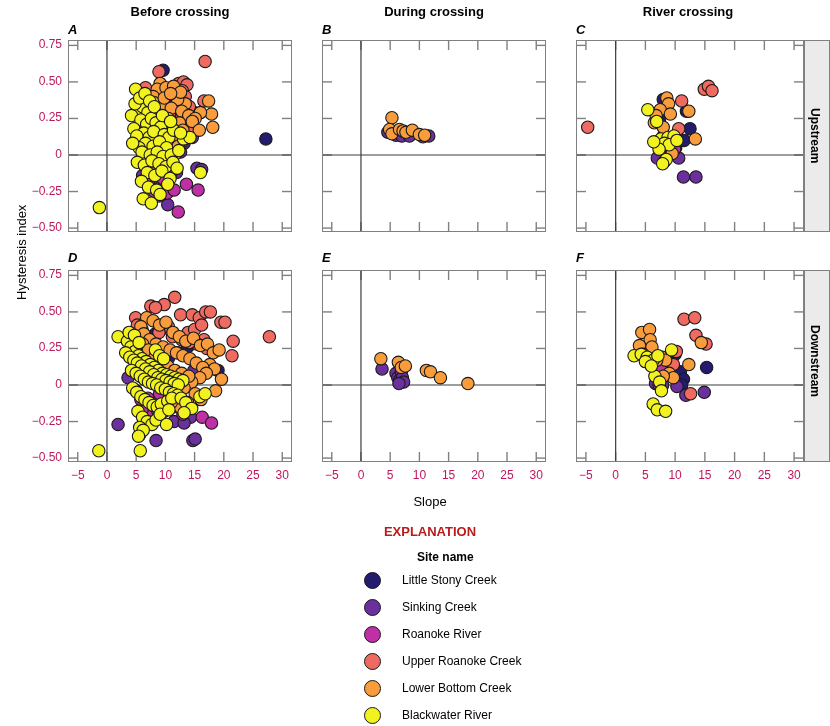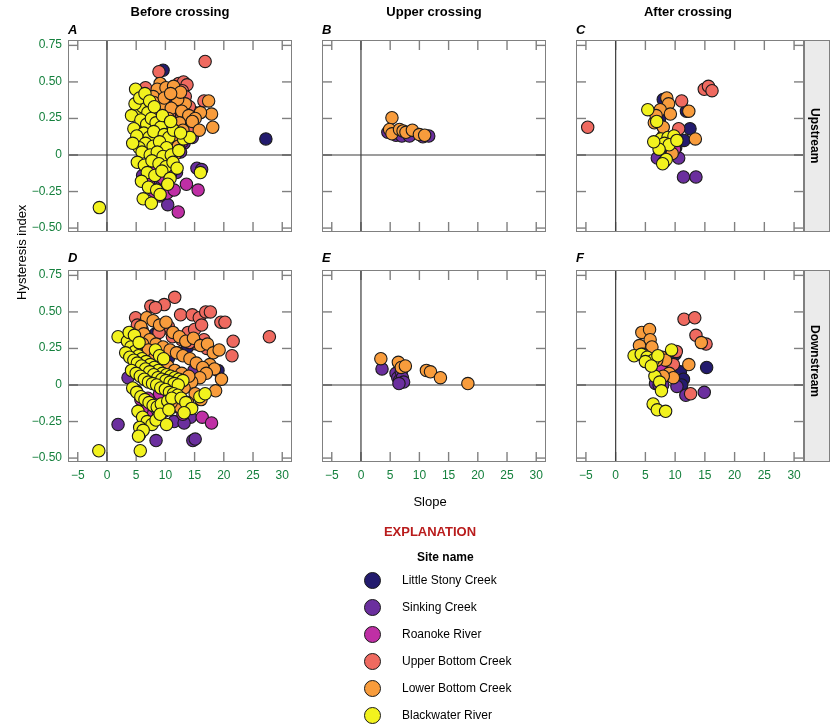--- a/index.html
+++ b/index.html
@@ -5,43 +5,43 @@
   html,body{margin:0;padding:0;background:#ffffff;}
   body{width:830px;height:726px;position:relative;overflow:hidden;
        font-family:"Liberation Sans", sans-serif;color:#000;}
   #figure{position:absolute;left:0;top:0;width:726px;height:726px;}
   .col-title{position:absolute;font-size:13px;font-weight:bold;text-align:center;
              color:#000;letter-spacing:0px;}
   .panel-letter{position:absolute;font-size:13px;font-weight:bold;font-style:italic;color:#000;}
   .axis-ylab{position:absolute;font-size:13px;color:#000;
              transform:rotate(-90deg);transform-origin:left top;white-space:nowrap;}
   .axis-xlab{position:absolute;font-size:13px;color:#000;text-align:center;}
-  .tick-label{position:absolute;font-size:12px;color:#15803d;white-space:nowrap;}
+  .tick-label{position:absolute;font-size:12px;color:#be185d;white-space:nowrap;}
   .strip{position:absolute;background:#ebebeb;border:1px solid #808080;
          box-sizing:border-box;}
   .strip-text{position:absolute;font-size:12px;font-weight:bold;white-space:nowrap;
               transform:rotate(90deg);transform-origin:left top;color:#000;}
   .plot{position:absolute;box-sizing:border-box;border:1px solid #808080;
         background:#ffffff;overflow:hidden;}
   .expl-title{position:absolute;font-size:13px;font-weight:bold;text-align:center;color:#b91c1c;}
   .expl-sub{position:absolute;font-size:12px;font-weight:bold;color:#000;margin-left:32px;}
   .legend-row{position:absolute;height:22px;}
   .legend-dot{position:absolute;width:17px;height:17px;border-radius:50%;
               border:1.4px solid #1a1a1a;box-sizing:border-box;left:0;top:2px;}
   .legend-label{position:absolute;left:38px;top:3px;font-size:12px;color:#000;white-space:nowrap;}
   svg{display:block;}
 </style>
 </head>
 <body>
 
 <div id="figure">
 
   <div class="col-title" style="left:68px;top:4px;width:224px;">Before crossing</div>
-  <div class="col-title" style="left:322px;top:4px;width:224px;">Upper crossing</div>
-  <div class="col-title" style="left:576px;top:4px;width:224px;">After crossing</div>
+  <div class="col-title" style="left:322px;top:4px;width:224px;">During crossing</div>
+  <div class="col-title" style="left:576px;top:4px;width:224px;">River crossing</div>
 
   <div class="axis-ylab" style="left:14px;top:300px;">Hysteresis index</div>
 
   <div class="axis-xlab" style="left:340px;top:494px;width:180px;">Slope</div>
 
   <div class="panel-letter" style="left:68px;top:22px;">A</div>
   <div class="panel-letter" style="left:322px;top:22px;">B</div>
   <div class="panel-letter" style="left:576px;top:22px;">C</div>
   <div class="panel-letter" style="left:68px;top:250px;">D</div>
   <div class="panel-letter" style="left:322px;top:250px;">E</div>
@@ -810,21 +810,21 @@
       <div class="legend-row" style="left: 0px; top: 27px; width: 240px;">
         <span class="legend-dot" style="background: rgb(107, 47, 158);"></span>
         <span class="legend-label">Sinking Creek</span>
       </div>
       <div class="legend-row" style="left: 0px; top: 54px; width: 240px;">
         <span class="legend-dot" style="background: rgb(191, 47, 165);"></span>
         <span class="legend-label">Roanoke River</span>
       </div>
       <div class="legend-row" style="left: 0px; top: 81px; width: 240px;">
         <span class="legend-dot" style="background: rgb(239, 106, 96);"></span>
-        <span class="legend-label">Upper Bottom Creek</span>
+        <span class="legend-label">Upper Roanoke Creek</span>
       </div>
       <div class="legend-row" style="left: 0px; top: 108px; width: 240px;">
         <span class="legend-dot" style="background: rgb(248, 156, 60);"></span>
         <span class="legend-label">Lower Bottom Creek</span>
       </div>
       <div class="legend-row" style="left: 0px; top: 135px; width: 240px;">
         <span class="legend-dot" style="background: rgb(242, 242, 30);"></span>
         <span class="legend-label">Blackwater River</span>
       </div>
     </div>

